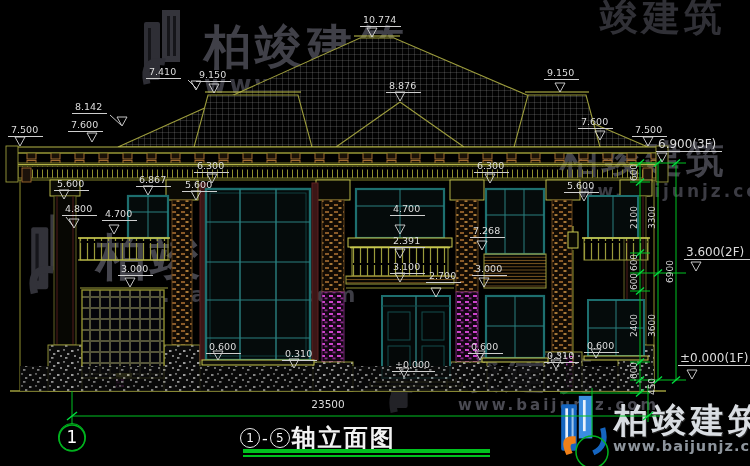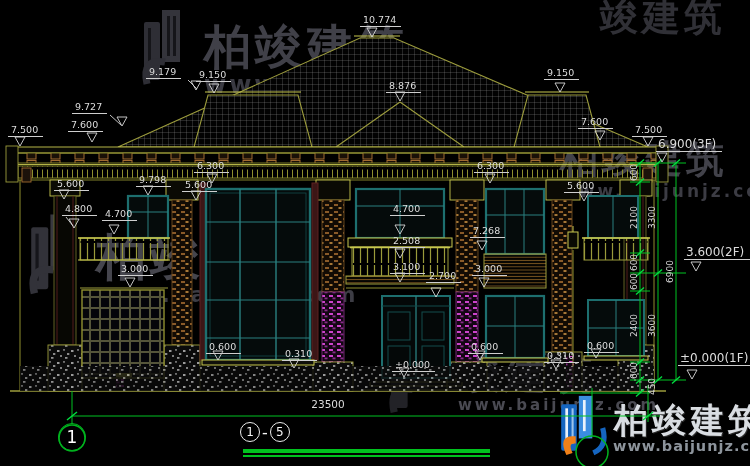--- a/index.html
+++ b/index.html
@@ -367,41 +367,41 @@
         <use href="#tri" x="662" y="162"></use>
         <use href="#tri" x="696" y="271"></use>
       <use href="#tri" x="692" y="379"></use>
       <line x1="188" y1="80" x2="197" y2="89"></line>
       <line x1="110" y1="115" x2="121" y2="125"></line>
       <line x1="66" y1="217" x2="73" y2="226"></line>
     </g>
   </svg>
 
   <div class="el" style="left:360px;top:14px">10.774</div>
-  <div class="el" style="left:146px;top:66px">9.179</div>
+  <div class="el" style="left:146px;top:66px">7.410</div>
   <div class="el" style="left:196px;top:69px">9.150</div>
   <div class="el" style="left:386px;top:80px">8.876</div>
   <div class="el" style="left:544px;top:67px">9.150</div>
-  <div class="el" style="left:72px;top:101px">9.727</div>
+  <div class="el" style="left:72px;top:101px">8.142</div>
   <div class="el" style="left:8px;top:124px">7.500</div>
   <div class="el" style="left:68px;top:119px">7.600</div>
   <div class="el" style="left:578px;top:116px">7.600</div>
   <div class="el" style="left:632px;top:124px">7.500</div>
 
   <div class="el" style="left:194px;top:160px">6.300</div>
   <div class="el" style="left:474px;top:160px">6.300</div>
   <div class="el" style="left:54px;top:178px">5.600</div>
-  <div class="el" style="left:136px;top:174px">9.798</div>
+  <div class="el" style="left:136px;top:174px">6.867</div>
   <div class="el" style="left:182px;top:179px">5.600</div>
   <div class="el" style="left:564px;top:180px">5.600</div>
   <div class="el" style="left:62px;top:203px">4.800</div>
   <div class="el" style="left:102px;top:208px">4.700</div>
   <div class="el" style="left:390px;top:203px">4.700</div>
   <div class="el" style="left:470px;top:225px">7.268</div>
-  <div class="el" style="left:390px;top:235px">2.508</div>
+  <div class="el" style="left:390px;top:235px">2.391</div>
   <div class="el" style="left:390px;top:261px">3.100</div>
   <div class="el" style="left:118px;top:263px">3.000</div>
   <div class="el" style="left:472px;top:263px">3.000</div>
   <div class="el" style="left:426px;top:270px">2.700</div>
 
   <div class="el" style="left:206px;top:341px">0.600</div>
   <div class="el" style="left:282px;top:348px">0.310</div>
   <div class="el" style="left:392px;top:359px">±0.000</div>
   <div class="el" style="left:468px;top:341px">0.600</div>
   <div class="el" style="left:544px;top:350px">0.310</div>
@@ -423,17 +423,18 @@
   <div class="vd" style="left:648px;top:266px">6900</div>
 
   <div class="plain" style="left:296px;top:398px;width:64px;text-align:center">23500</div>
 
   <div class="axis1">1</div>
 
   <div class="title">
     <span class="circ">1</span>
     <span class="tdash">-</span>
     <span class="circ">5</span>
+    <span class="ttext">轴立面图</span>
   </div>
   <div class="tline1"></div>
   <div class="tline2"></div>
 
 </div>
 
 </body></html>

